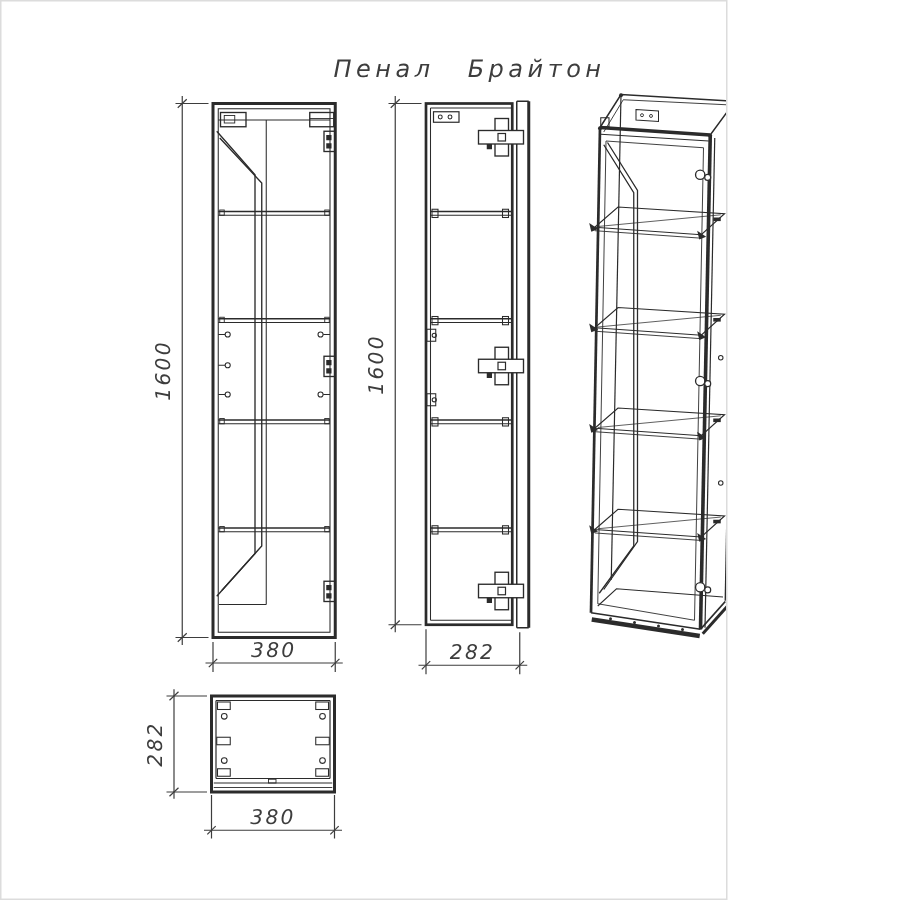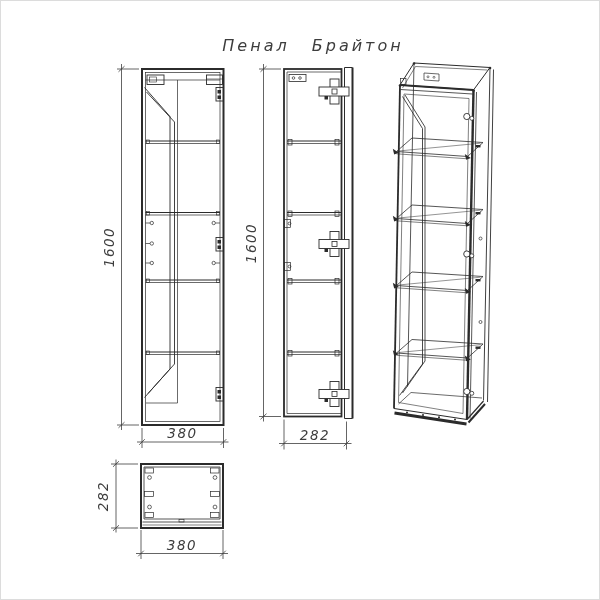--- a/index.html
+++ b/index.html
@@ -1,17 +1,17 @@
 <!DOCTYPE html>
 <html><head>
 <meta charset="utf-8">
 <style>
   html,body{margin:0;padding:0;background:#ffffff;}
   .canvas{
-    position:relative;width:600px;height:600px;background:#ffffff;
+    position:relative;width:485px;height:600px;background:#ffffff;
     box-sizing:border-box;border:1px solid #dcdcdc;overflow:hidden;
     font-family:"DejaVu Sans",sans-serif;
     text-align:center;
   }
   svg{position:absolute;left:0;top:0;}
   text{font-family:"DejaVu Sans",sans-serif;font-style:italic;}
   .dim-text{font-size:13.5px;letter-spacing:1.5px;}
   .title-text{font-size:16px;letter-spacing:3px;word-spacing:14px;}
 </style>
 </head>

